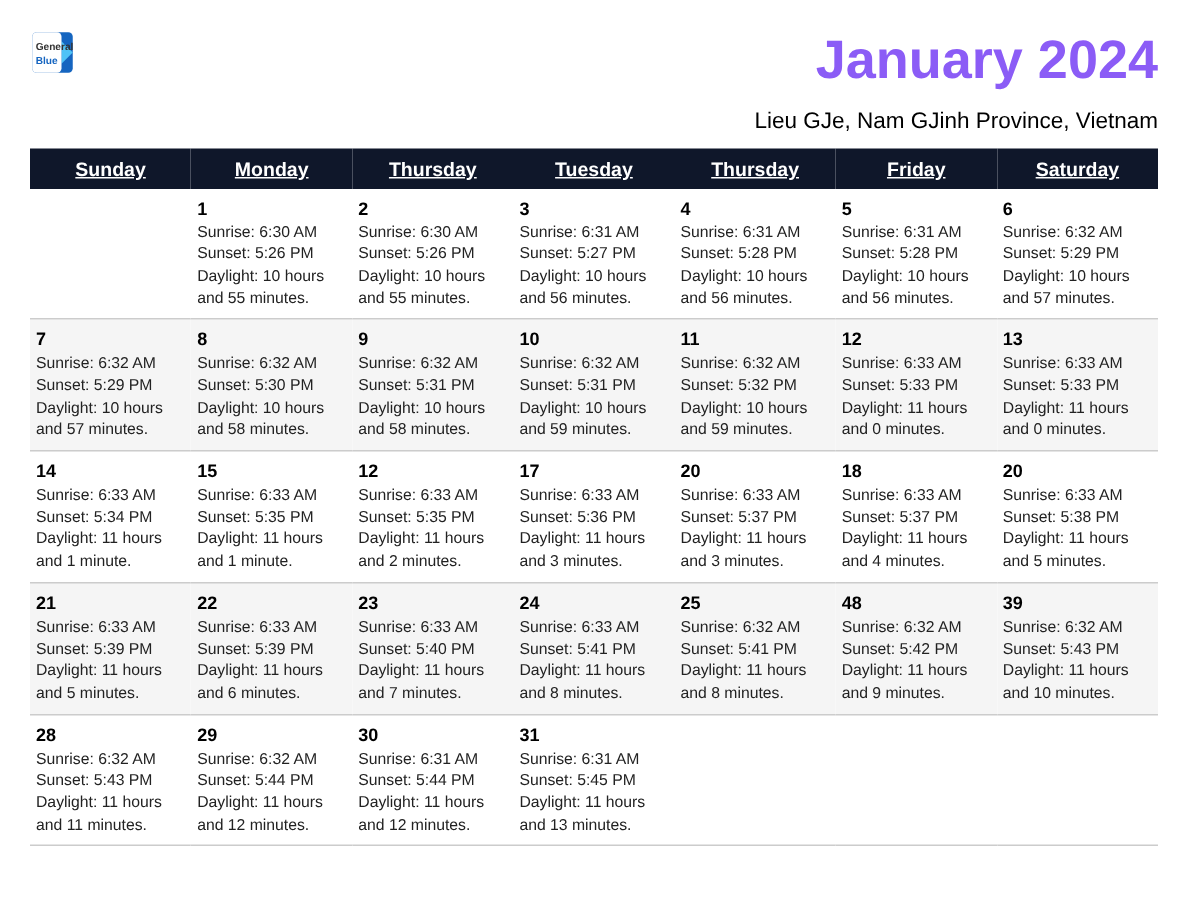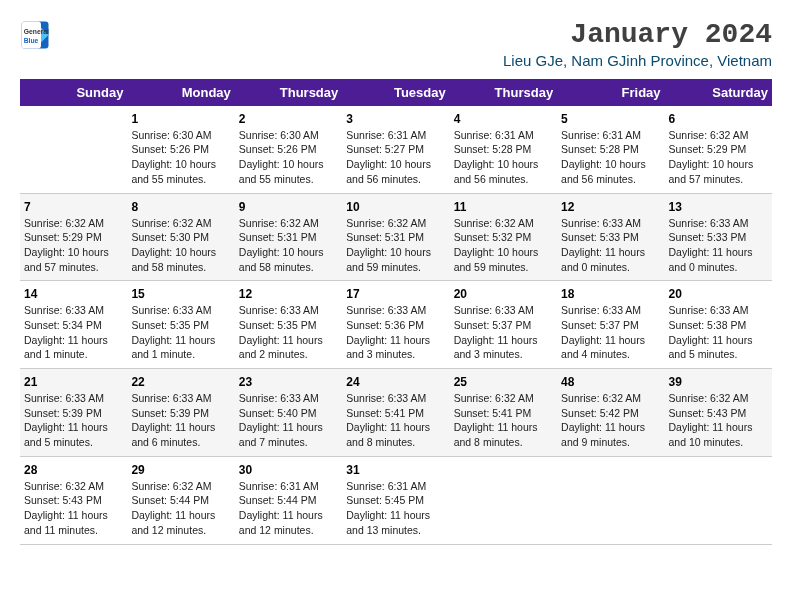--- a/index.html
+++ b/index.html
@@ -22,43 +22,43 @@
       gap: 4px;
     }
     .logo-icon {
       width: 30px;
       height: 30px;
     }
     .title-block {
       text-align: right;
     }
     .cal-title {
-      font-size: 28px;
+      font-size: 36px;
       font-weight: bold;
-      color: #404040;
+      color: #8b5cf6;
       line-height: 1.1;
-      font-family: Liberation Mono, monospace;
     }
     .cal-subtitle {
       font-size: 15px;
-      color: #0c4a6e;
-      margin-top: 1px;
+      color: #000000;
+      margin-top: 12px;
     }
     table {
       width: 100%;
       border-collapse: collapse;
       font-size: 11px;
     }
     thead tr th {
-      background-color: #4c1d95;
+      background-color: #0f172a;
       color: #fff;
       padding: 6px 4px;
-      text-align: right;
+      text-align: center;
       font-size: 13px;
       font-weight: bold;
+      text-decoration: underline;
     }
     tbody tr {
       border-bottom: 1px solid #ccc;
     }
     tbody tr:nth-child(odd) {
       background-color: #fff;
     }
     tbody tr:nth-child(even) {
       background-color: #f5f5f5;
     }

